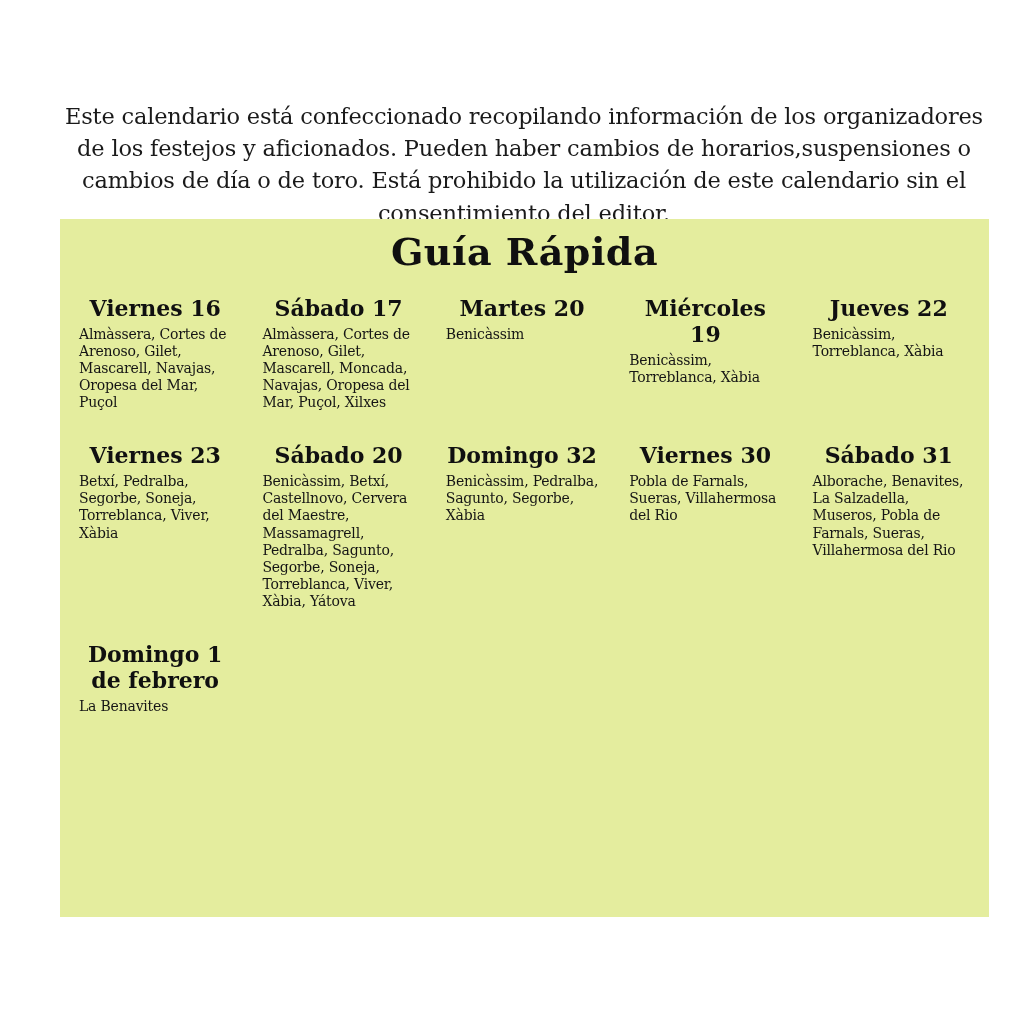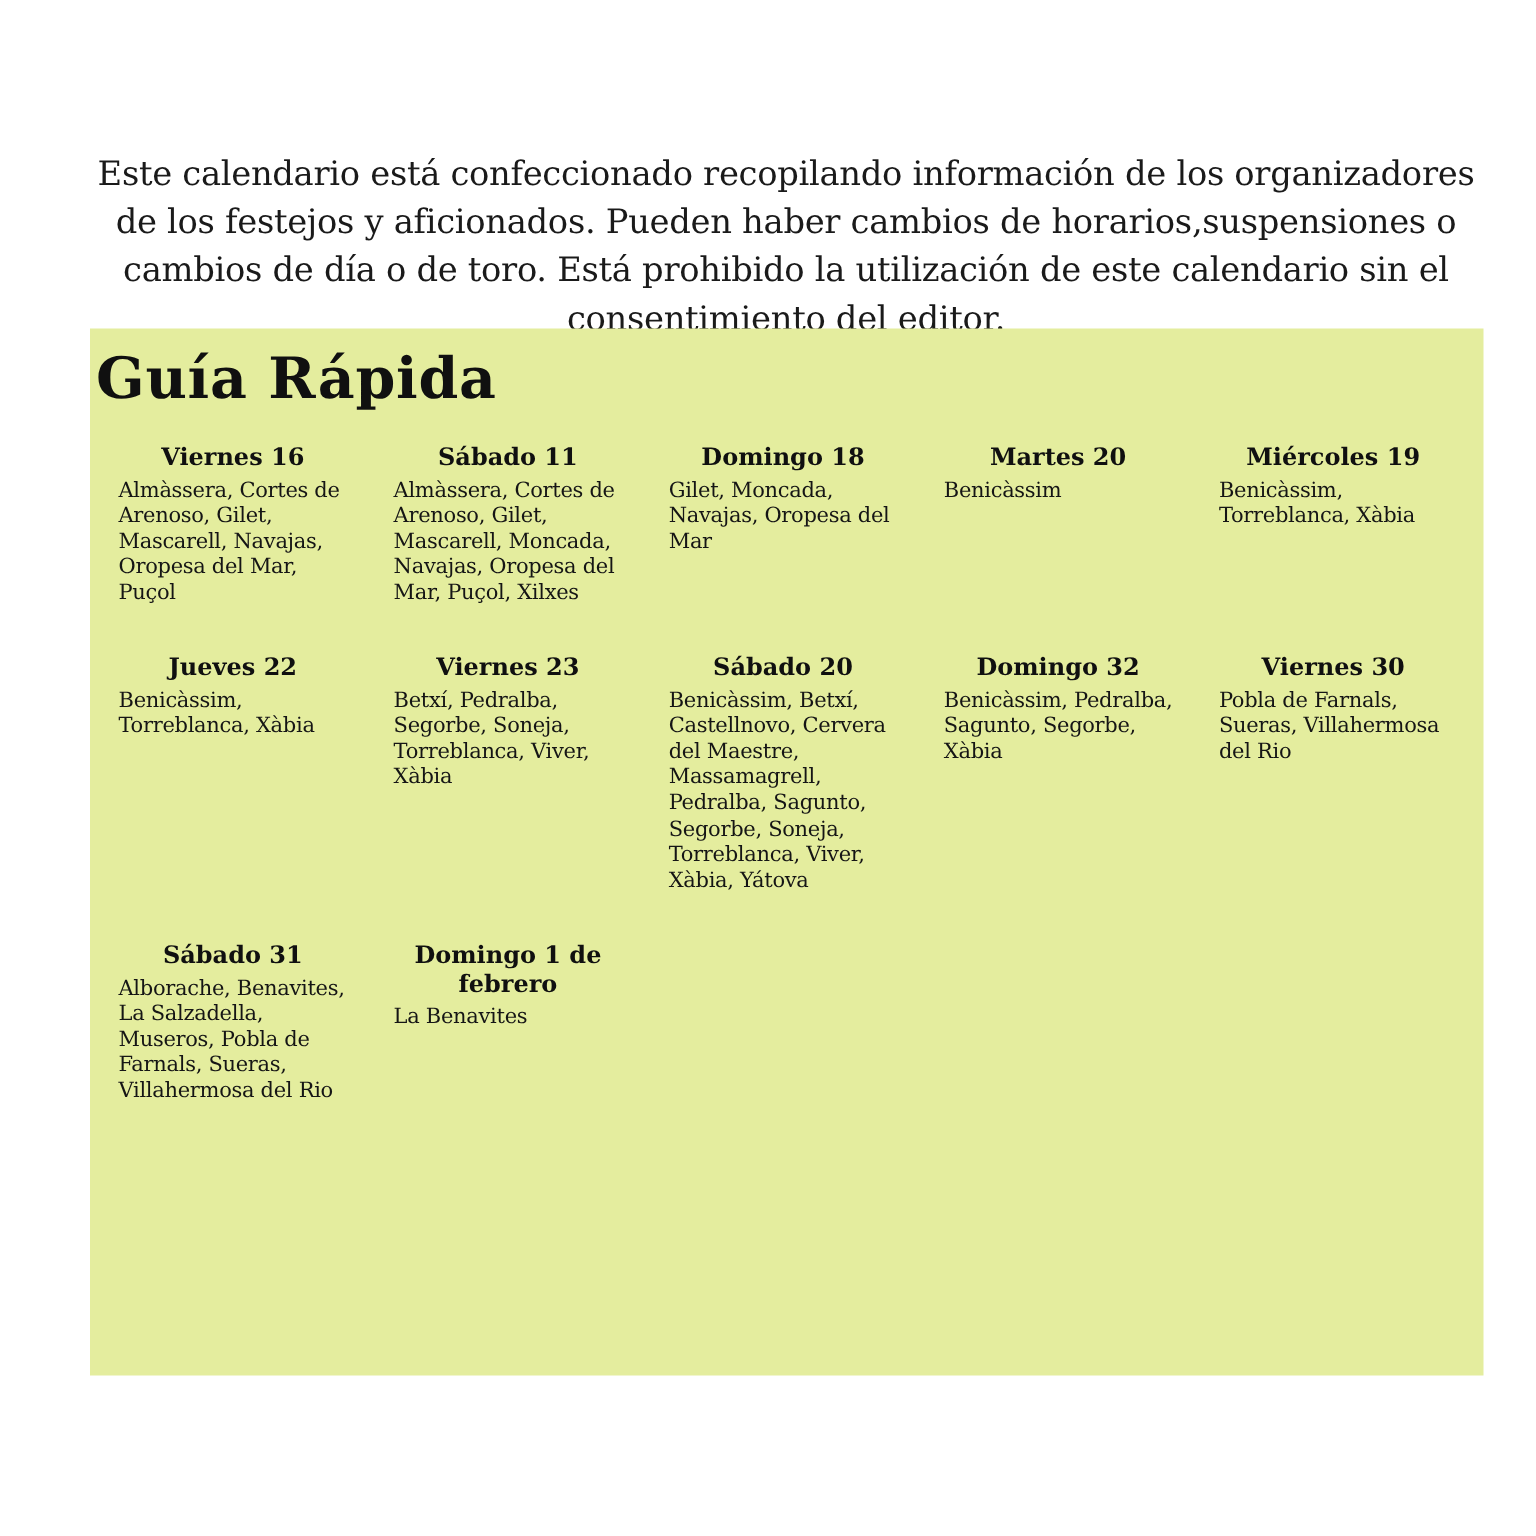--- a/index.html
+++ b/index.html
@@ -23,42 +23,42 @@
     letter-spacing: -0.2px;
   }
   .panel {
     position: absolute;
     top: 207px; left: 48px;
     width: 929px; height: 698px;
     background: #e4ed9e;
     padding: 8px 0 10px 0;
   }
   .panel-title {
-    text-align: left;
+    text-align: center;
     font-size: 38px;
     font-weight: bold;
     letter-spacing: 0.5px;
     margin-top: 2px;
     margin-bottom: 14px;
     color: #101010;
   }
   .grid {
     display: grid;
     grid-template-columns: repeat(5, 1fr);
     grid-auto-rows: auto;
     align-items: start;
     row-gap: 16px;
     padding: 0 2px;
   }
   .day-cell {
     padding: 0 10px 0 5px;
   }
   .day-title {
     text-align: center;
-    font-size: 16px;
+    font-size: 22px;
     font-weight: bold;
     line-height: 1.18;
     margin-bottom: 2px;
     color: #101010;
   }
   .day-towns {
     font-size: 14px;
     line-height: 1.22;
     color: #151515;
     letter-spacing: -0.2px;
@@ -73,28 +73,24 @@
   <h1 class="panel-title">Guía Rápida</h1>
 
   <div class="grid">
 
     <div class="day-cell">
       <h3 class="day-title">Viernes 16</h3>
       <p class="day-towns">Almàssera, Cortes de Arenoso, Gilet, Mascarell, Navajas, Oropesa del Mar, Puçol</p>
     </div>
 
     <div class="day-cell">
-      <h3 class="day-title">Sábado 11</h3>
+      <h3 class="day-title">Sábado 17</h3>
       <p class="day-towns">Almàssera, Cortes de Arenoso, Gilet, Mascarell, Moncada, Navajas, Oropesa del Mar, Puçol, Xilxes</p>
     </div>
 
-    <div class="day-cell">
-      <h3 class="day-title">Domingo 18</h3>
-      <p class="day-towns">Gilet, Moncada, Navajas, Oropesa del Mar</p>
-    </div>
 
     <div class="day-cell">
       <h3 class="day-title">Martes 20</h3>
       <p class="day-towns">Benicàssim</p>
     </div>
 
     <div class="day-cell">
       <h3 class="day-title">Miércoles 19</h3>
       <p class="day-towns">Benicàssim, Torreblanca, Xàbia</p>
     </div>

